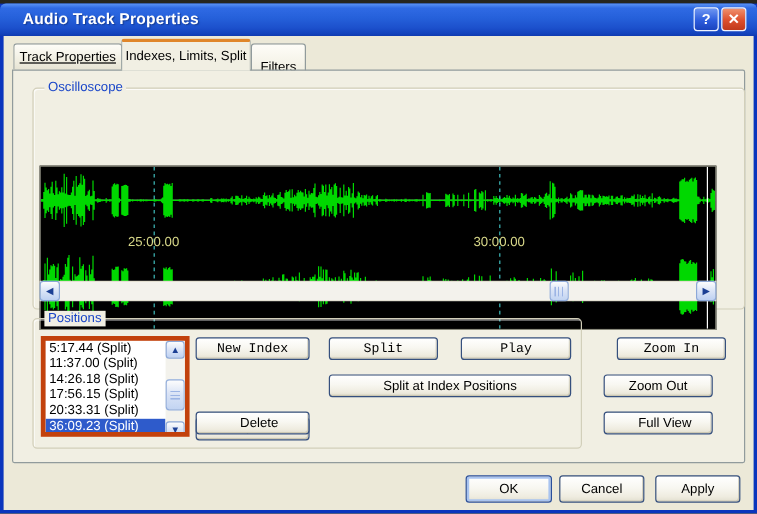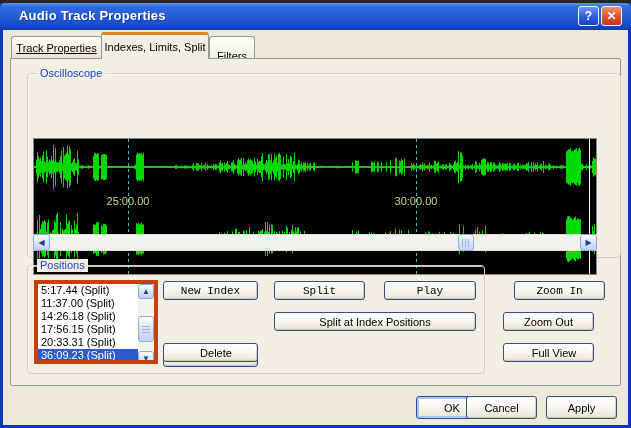--- a/index.html
+++ b/index.html
@@ -191,17 +191,17 @@
 
       <button class="btn btn-row1" style="left:263px; width:91px;">Split</button>
       <button class="btn btn-row1" style="left:373px; width:92px;">Play</button>
       <button class="btn btn-row2" style="left:263px; width:202px;">Split at Index Positions</button>
 
       <button class="btn btn-row1" style="left:492px; width:91px;margin-left:11px;">Zoom In</button>
       <button class="btn btn-row2" style="left:492px; width:91px;">Zoom Out</button>
       <button class="btn btn-row3" style="left:492px; width:91px;">Full View</button>
     </div>
 
-    <button class="btn footer-btn default" style="left:385px; width:72px;margin-left:28px;">OK</button>
+    <button class="btn footer-btn default" style="left:385px; width:72px;">OK</button>
     <button class="btn footer-btn" style="left:463px; width:71px;">Cancel</button>
     <button class="btn footer-btn" style="left:543px; width:71px;">Apply</button>
   </div>
 </div>
 
 </body></html>

